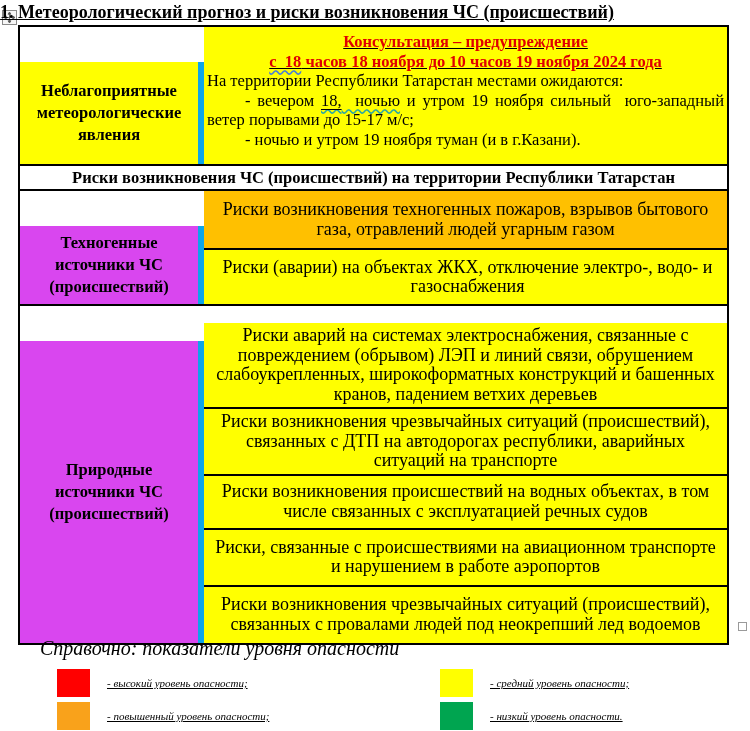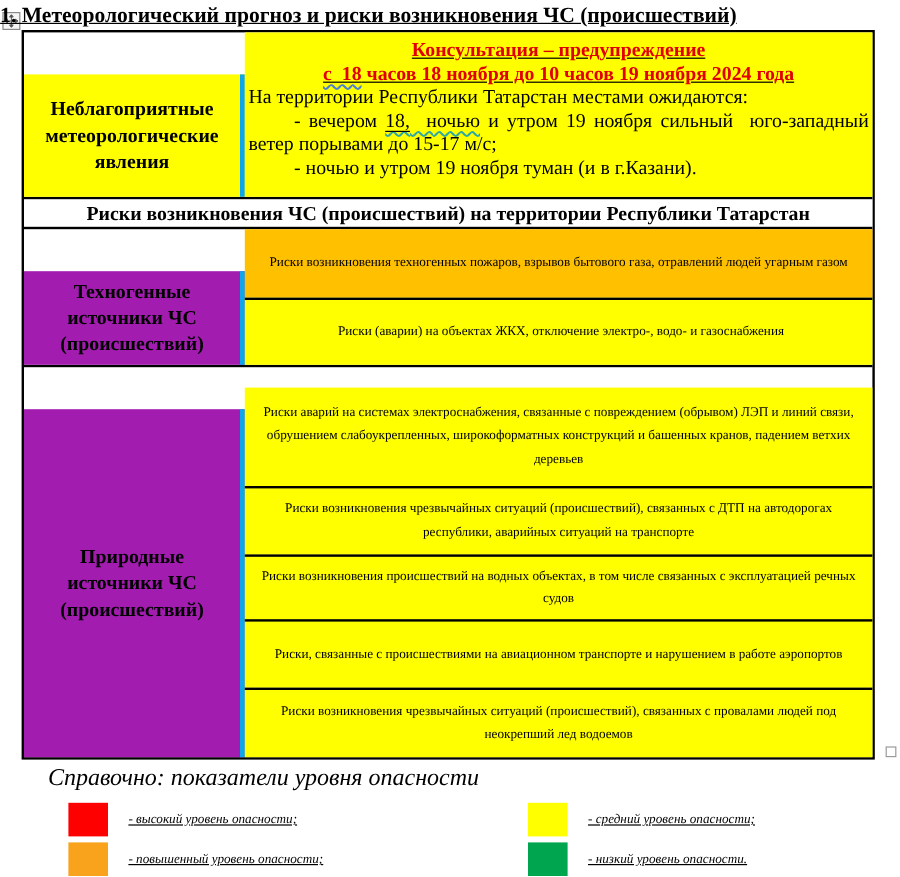--- a/index.html
+++ b/index.html
@@ -27,21 +27,21 @@
     text-decoration:underline;
   }
 
   
   .forecast-table{
     position:absolute; left:18px; top:25px; width:711px;
     border:2px solid #000; background:#fff;
   }
   .t-row{ display:flex; }
   .left-col{
-    width:184px; flex:0 0 184px; border-right:4px solid #0ea5e9;
+    width:184px; flex:0 0 184px; border-right:6px solid #0ea5e9;
     display:flex; align-items:center; justify-content:center;
     text-align:center; font-weight:bold; font-size:16.5px; line-height:22px;
     padding:2px 8px;
     margin-top:35px;
   }
   .right-col{ flex:1 1 auto; min-width:0; }
 
   
   .row-consult{ min-height:137px; }
   .row-consult .right-col{ padding:5px 3px 3px 3px; }
@@ -65,25 +65,25 @@
   .u-solid{ text-decoration:underline; text-decoration-color:#000; }
 
   
   .row-risks-header{
     border-top:2px solid #000; border-bottom:2px solid #000;
     background:#fff; text-align:center; font-weight:bold;
     font-size:16.5px; line-height:21px; padding:1px 2px;
   }
 
   
-  .row-sources .left-col{ background:#a21caf; }
+  .row-sources .left-col{ background:#d946ef; }
   .risk-stack{ display:flex; flex-direction:column; }
   .risk-cell{
     display:flex; align-items:center; justify-content:center;
-    text-align:center; font-size:11px; line-height:19.5px;
+    text-align:center; font-size:18px; line-height:19.5px;
     padding:3px 10px;
   }
   .risk-cell + .risk-cell{ border-top:2px solid #000; }
   .row-natural{ border-top:2px solid #000; }
 
   .h-orange{ min-height:57px; }
   .h-zhkh{ min-height:56px; }
   .h-power{ min-height:82px; }
   .h-dtp{ min-height:57px; }
   .h-avia{ min-height:57px; }

